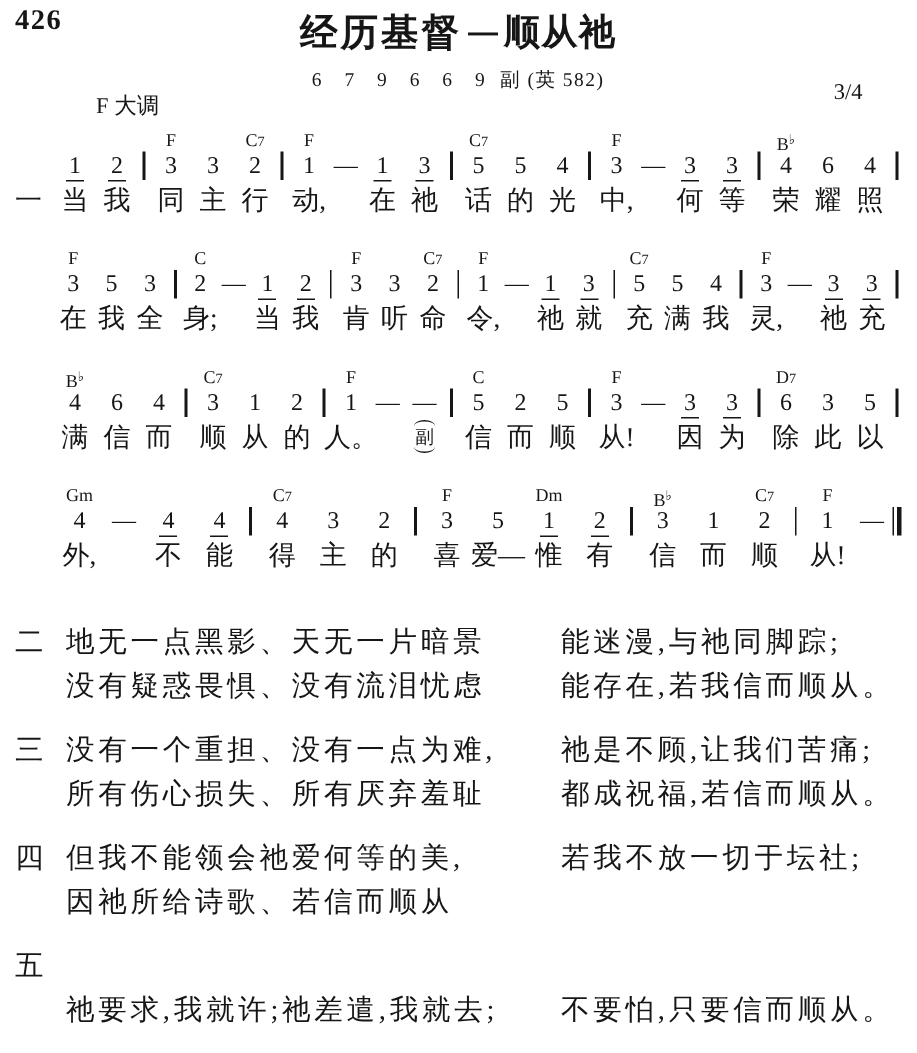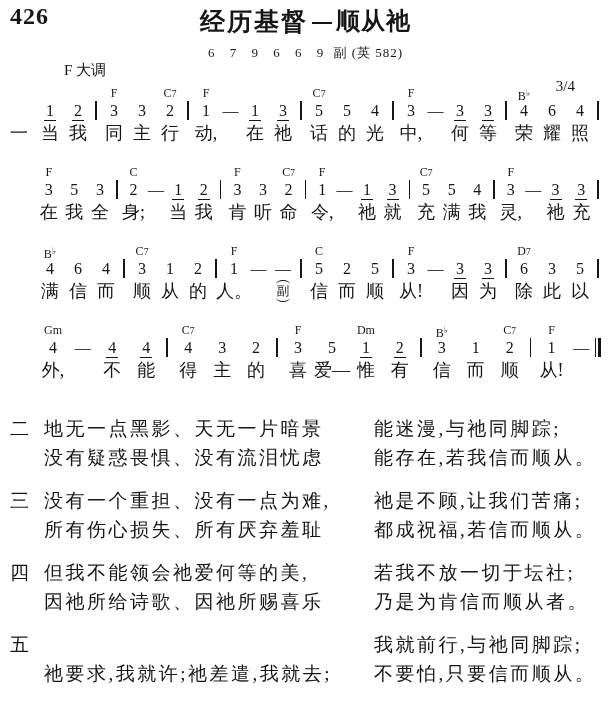--- a/index.html
+++ b/index.html
@@ -1,29 +1,29 @@
 <!DOCTYPE html>
 <html><head>
 <meta charset="utf-8">
 <style>
   html,body{margin:0;padding:0;}
   body{
     width:611px;height:702px;position:relative;overflow:hidden;
     background:#ffffff;color:#161616;
     font-family:"Liberation Serif", serif;
   }
-  .hymn-number{position:absolute;top:3px;left:10px;font-size:24px;font-weight:bold;letter-spacing:1px;}
+  .hymn-number{position:absolute;top:3px;left:10px;font-size:19px;font-weight:bold;letter-spacing:1px;}
   .title-row{position:absolute;top:5px;left:0;width:100%;text-align:center;white-space:nowrap;}
   .title-main{font-family:"Liberation Sans",sans-serif;font-weight:bold;font-size:25px;letter-spacing:2px;}
   .title-dash{font-family:"Liberation Sans",sans-serif;font-weight:bold;font-size:20px;margin:0 4px;position:relative;top:-2px;}
   .title-sub{font-family:"Liberation Sans",sans-serif;font-weight:bold;font-size:24px;letter-spacing:1px;position:relative;top:-1px;}
   .meter-row{position:absolute;top:44px;left:0;width:100%;text-align:center;font-size:13px;letter-spacing:1px;white-space:nowrap;}
   .meter-row .num{letter-spacing:6px;}
   .key-signature{position:absolute;top:61px;left:64px;font-size:15px;}
-  .time-signature{position:absolute;top:78px;right:36px;font-size:15px;}
+  .time-signature{position:absolute;top:54px;right:36px;font-size:15px;}
 
   .score{position:absolute;top:87px;left:10px;width:592px;}
   .system{display:flex;align-items:stretch;margin-bottom:19px;height:60px;}
   .prefix{flex:0 0 26px;display:flex;align-items:flex-end;font-size:18px;padding-bottom:2px;}
   .cell{display:flex;flex-direction:column;align-items:center;flex:1 1 0;min-width:0;}
   .cell.nolyric{flex:0.75 1 0;}
   .cell.bar{flex:0 0 8px;}
   .chord{height:14px;line-height:13px;font-size:12px;white-space:nowrap;}
   .chord sup{font-size:9px;vertical-align:4px;}
   .chord .small{font-size:9.5px;}
@@ -542,23 +542,21 @@
       <div class="sr">祂是不顾,让我们苦痛;</div>
       <div class="snum"></div>
       <div class="sl">所有伤心损失、所有厌弃羞耻</div>
       <div class="sr">都成祝福,若信而顺从。</div>
     </div>
     <div class="stanza">
       <div class="snum">四</div>
       <div class="sl">但我不能领会祂爱何等的美,</div>
       <div class="sr">若我不放一切于坛社;</div>
       <div class="snum"></div>
-      <div class="sl">因祂所给诗歌、因祂所赐喜乐</div>
-      <div class="sr">乃是为肯信而顺从者。</div>
+      <div class="sl">因祂所给诗歌、若信而顺从</div>
     </div>
     <div class="stanza">
       <div class="snum">五</div>
-      <div class="sr">我就前行,与祂同脚踪;</div>
       <div class="snum"></div>
       <div class="sl">祂要求,我就许;祂差遣,我就去;</div>
       <div class="sr">不要怕,只要信而顺从。</div>
     </div>
   </div>
 
 </body></html>

